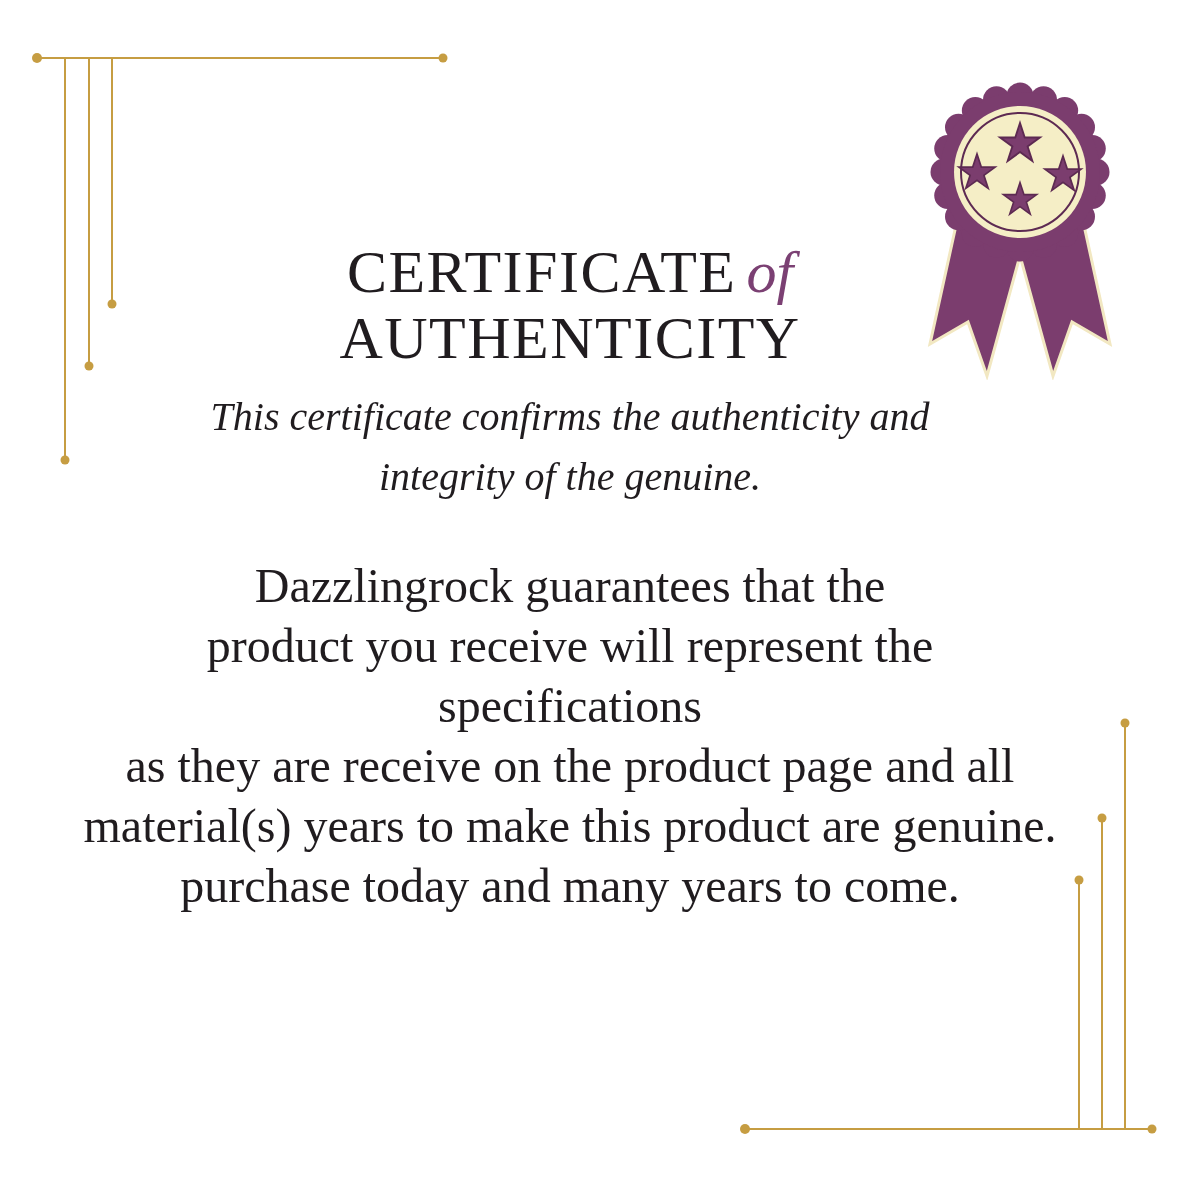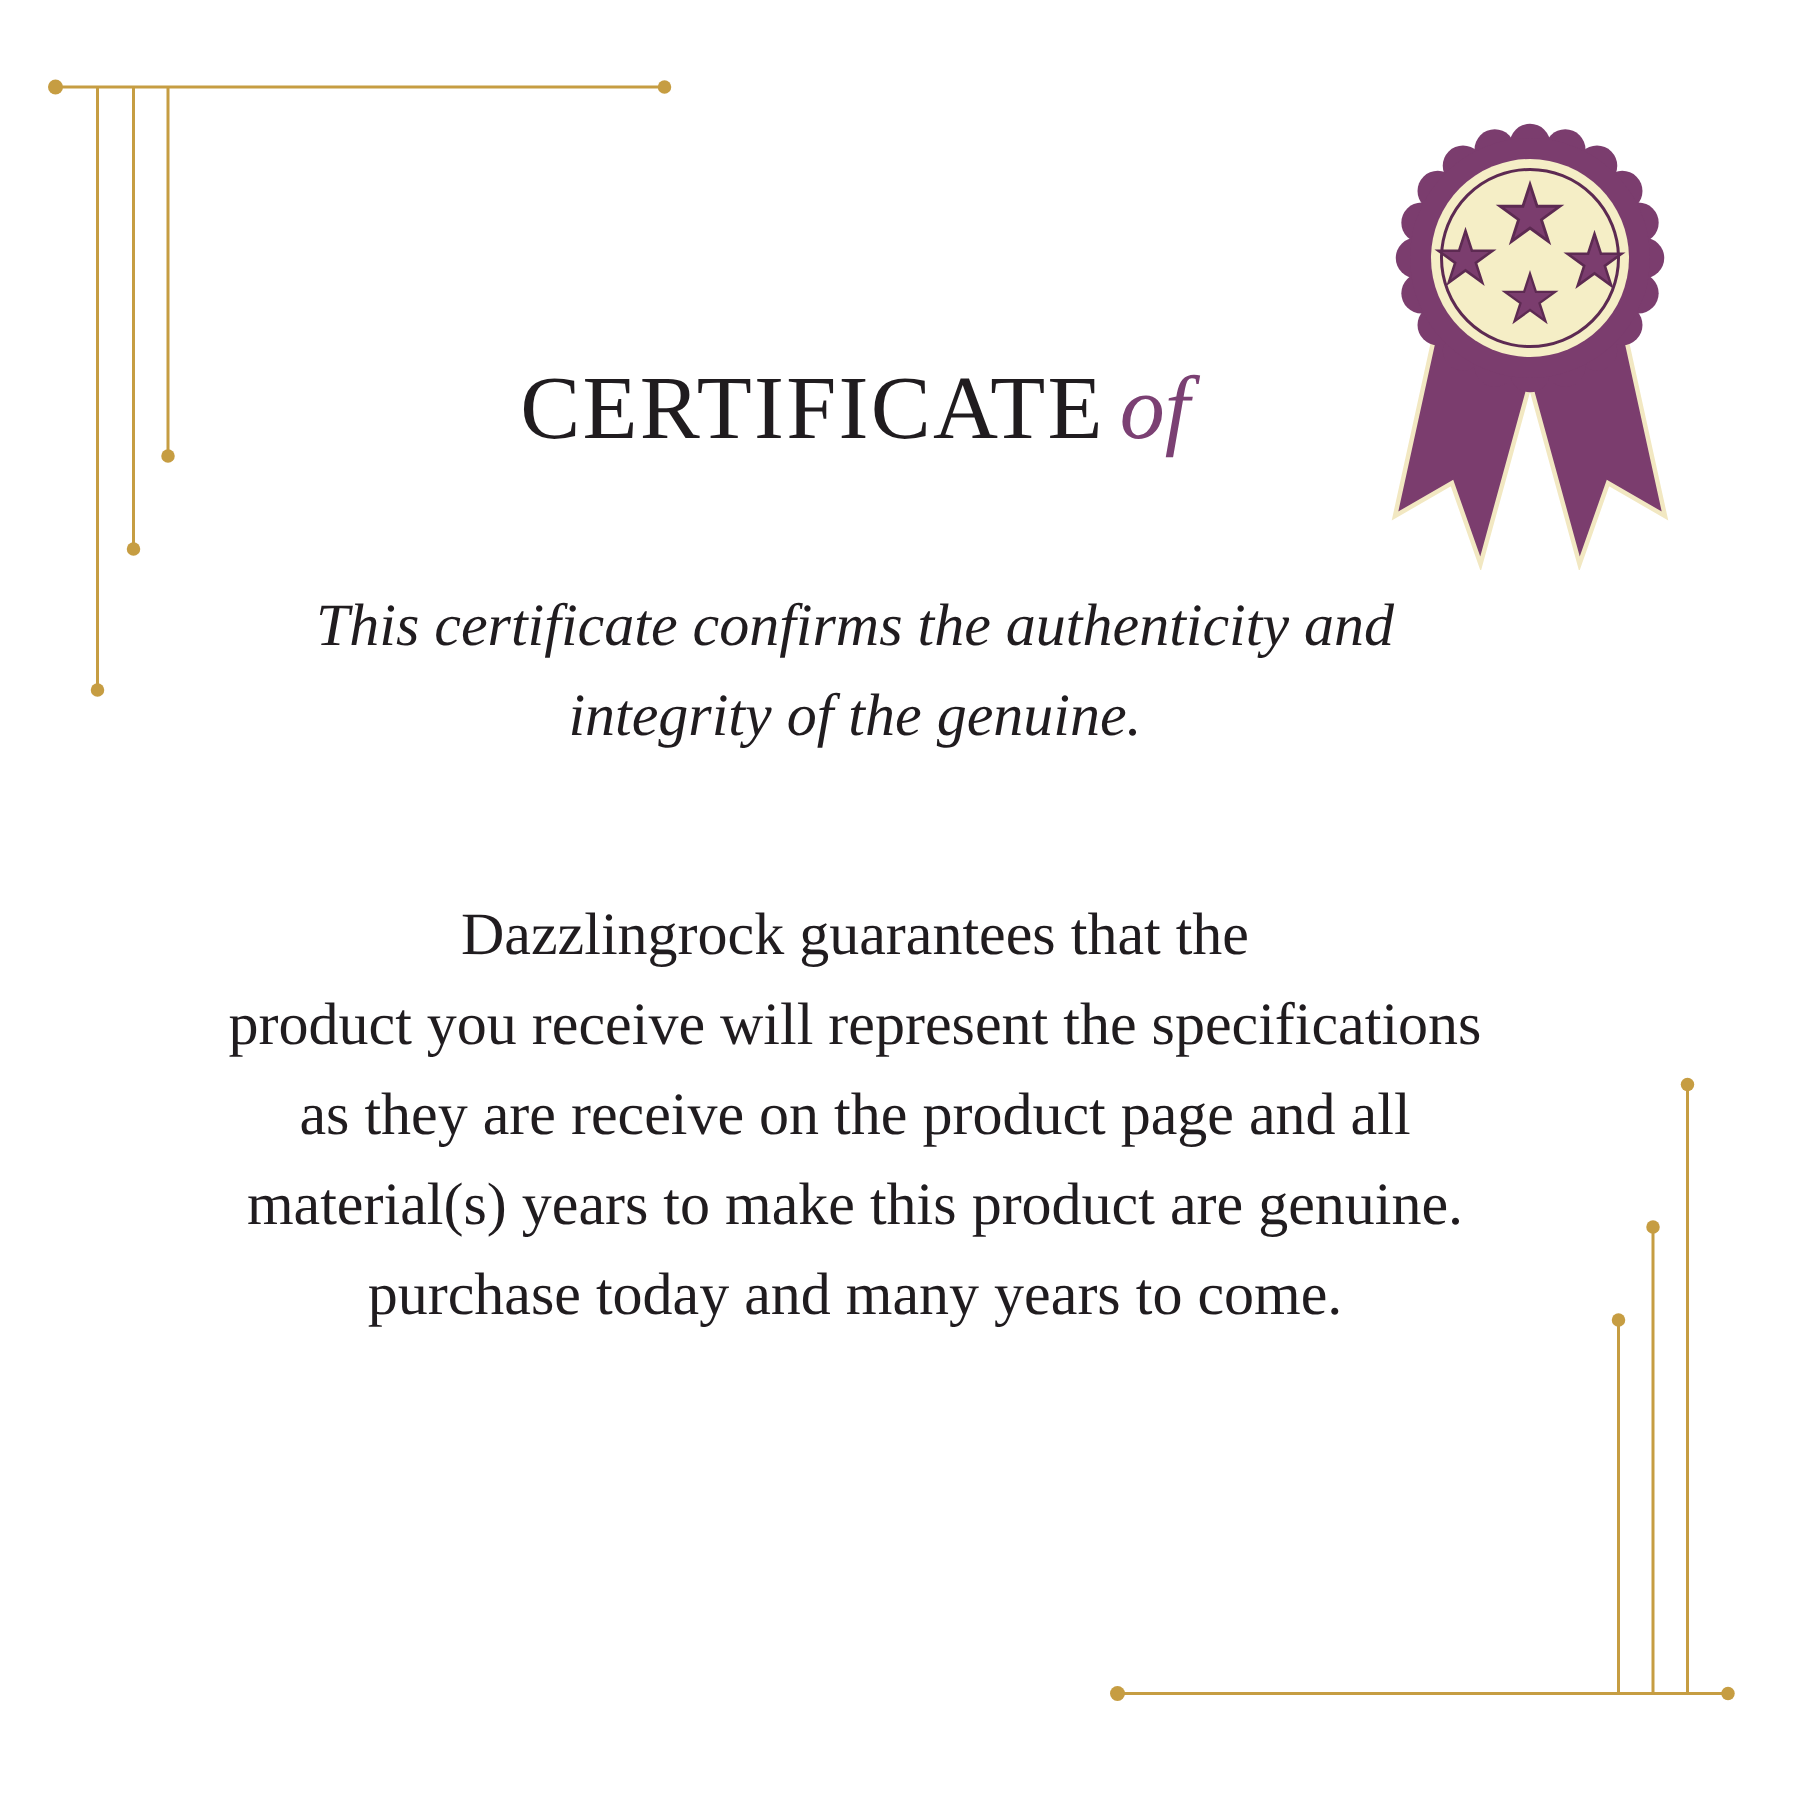--- a/index.html
+++ b/index.html
@@ -22,22 +22,22 @@
 
   .content{position:absolute;left:70px;top:0;width:1000px;text-align:center;}
 
   .title{position:absolute;top:239px;width:100%;
          font-size:60px;line-height:66px;font-weight:400;
          letter-spacing:1.5px;color:var(--ink);}
   .title .of{font-style:italic;color:var(--plum-text);letter-spacing:0;margin-left:10px;text-align:right;}
 
   .intro{position:absolute;top:387px;width:100%;
          font-size:40px;line-height:60px;font-style:italic;}
-  .guarantee{position:absolute;top:593px;width:100%;
-         font-size:40px;line-height:60px;}
+  .guarantee{position:absolute;top:556px;width:100%;
+         font-size:48px;line-height:60px;}
   .line{display:block;}
 </style>
 </head>
 <body>
 
 <main>
 
   <svg class="ornament ornament-tl" width="424" height="424" viewBox="0 0 424 424" aria-hidden="true">
     <g stroke="#C69D42" stroke-width="2" fill="#C69D42">
       <line x1="9" y1="10" x2="415" y2="10"></line>
@@ -108,20 +108,21 @@
       <use href="#star" transform="translate(-43,1) scale(19)"></use>
       <use href="#star" transform="translate(43,3) scale(19)"></use>
       <use href="#star" transform="translate(0,28) scale(17.5)"></use>
     </g>
   </svg>
 
   <div class="content">
 
     <header class="title">
       <div><span>CERTIFICATE</span><span class="of">of</span></div>
+      <div>AUTHENTICITY</div>
     </header>
 
     <p class="intro">
       <span class="line">This certificate confirms the authenticity and</span>
       <span class="line">integrity of the genuine.</span>
     </p>
 
     <p class="guarantee">
       <span class="line">Dazzlingrock guarantees that the</span>
       <span class="line">product you receive will represent the specifications</span>

